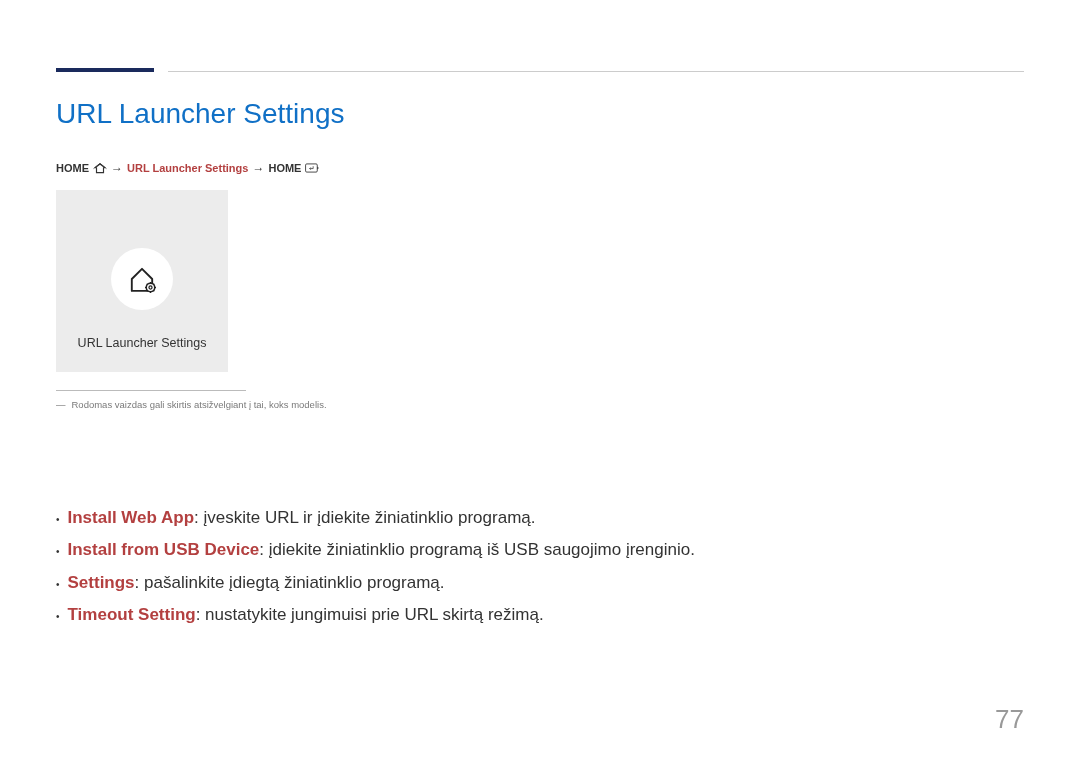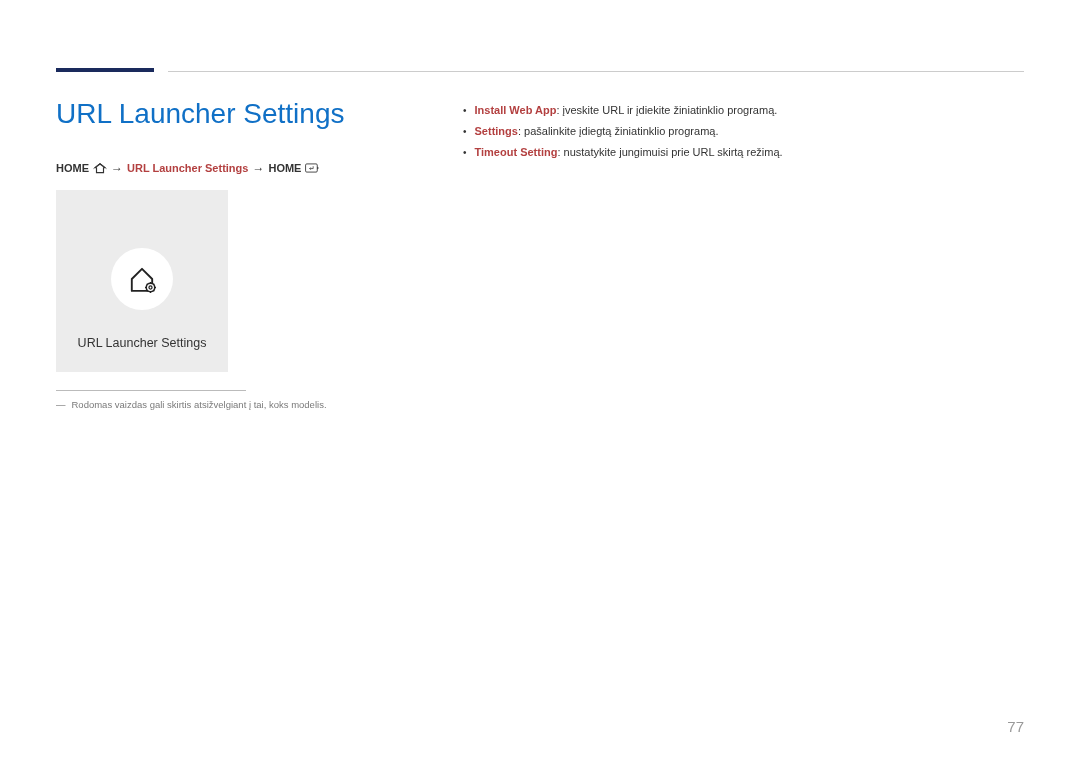--- a/index.html
+++ b/index.html
@@ -7,21 +7,22 @@
       width: 1080px;
       height: 763px;
       font-family: Arial, Helvetica, sans-serif;
       background: #fff;
       position: relative;
       color: #333;
     }
     .page {
       padding: 68px 44px 40px 56px;
       display: flex;
-      gap: 47px;
+      gap: 60px;
+      flex-direction: column;
     }
     .left-col {
       width: 360px;
       flex-shrink: 0;
     }
     .right-col {
       flex: 1;
       padding-top: 32px;
     }
     .title-bar {
@@ -97,38 +98,38 @@
     }
     .footnote {
       font-size: 9.5px;
       color: #7a7a7a;
       display: flex;
       gap: 6px;
     }
     .footnote-dash { flex-shrink: 0; }
     ul.feature-list {
       list-style: none;
-      font-size: 11px;
+      font-size: 17px;
       line-height: 1.9;
       color: #333;
     }
     ul.feature-list li::before {
       content: "•";
       margin-right: 8px;
       font-size: 10px;
     }
     ul.feature-list .term {
       color: #b34040;
       font-weight: bold;
     }
     .page-number {
       position: absolute;
       bottom: 28px;
       right: 56px;
-      font-size: 15px;
+      font-size: 26px;
       color: #999;
       font-weight: 300;
     }
     svg.home-icon, svg.enter-icon {
       width: 14px;
       height: 12px;
       vertical-align: middle;
     }
   </style>
 </head>
@@ -184,20 +185,21 @@
     <hr class="footnote-hr">
     <div class="footnote">
       <span class="footnote-dash">―</span>
       <span>Rodomas vaizdas gali skirtis atsižvelgiant į tai, koks modelis.</span>
     </div>
   </div>
 
   <div class="right-col">
     <ul class="feature-list">
       <li><span class="term">Install Web App</span><span>: įveskite URL ir įdiekite žiniatinklio programą.</span></li>
+      <li><span class="term">Install from USB Device</span><span>: įdiekite žiniatinklio programą iš USB saugojimo įrenginio.</span></li>
       <li><span class="term">Settings</span><span>: pašalinkite įdiegtą žiniatinklio programą.</span></li>
       <li><span class="term">Timeout Setting</span><span>: nustatykite jungimuisi prie URL skirtą režimą.</span></li>
     </ul>
   </div>
 
 </div>
 
 <div class="page-number">77</div>
 
 </body></html>

